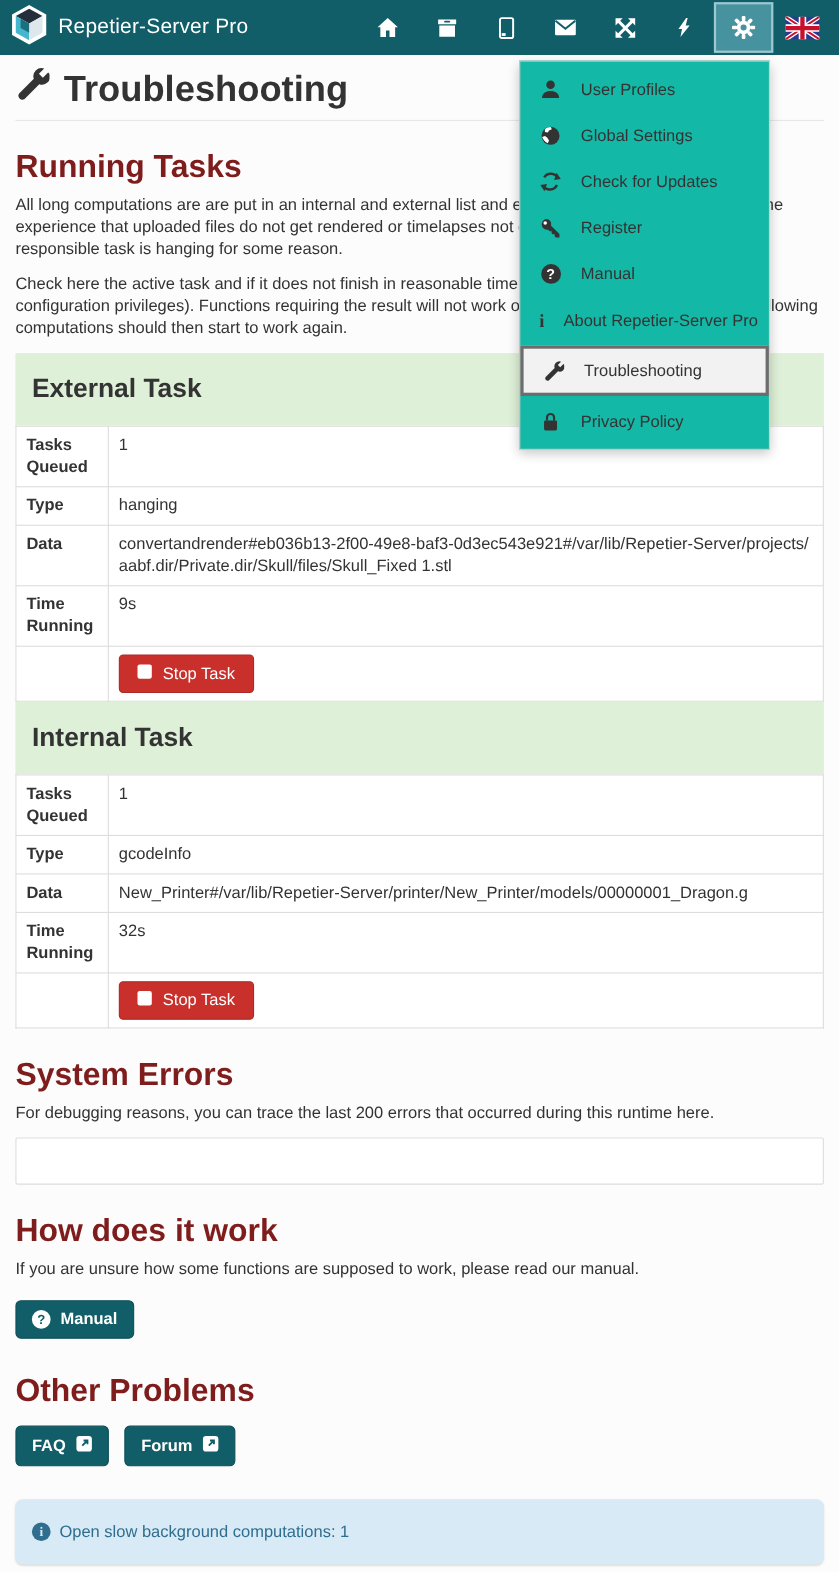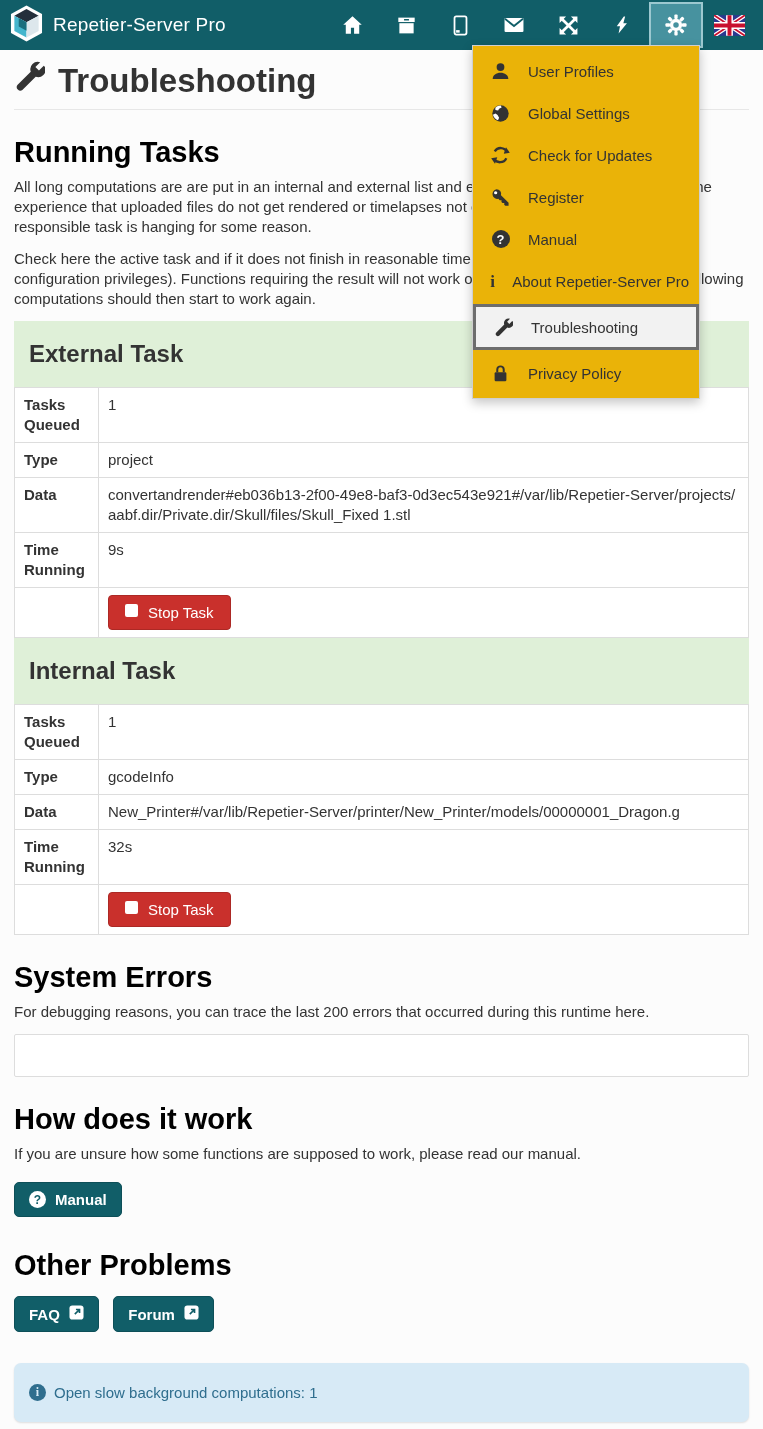--- a/index.html
+++ b/index.html
@@ -39,21 +39,21 @@
   .flag-btn { width: 52px; }
 
   
   .container { padding: 0 14px; }
   h1.page-title {
     font-size: 33px; font-weight: 700; color: #333;
     margin: 11px 0 9px; display: flex; align-items: center; gap: 13px;
   }
   h1.page-title svg { flex: 0 0 auto; }
   hr.title-rule { border: none; border-top: 1px solid #e7e7e7; margin: 0 0 16px; }
-  h2.section { font-size: 29px; font-weight: 700; color: #000000; margin: 26px 0 8px; }
+  h2.section { font-size: 29px; font-weight: 700; color: #7f1d1d; margin: 26px 0 8px; }
   p.body-text { font-size: 15px; line-height: 20px; margin: 8px 0 12px; color: #333; }
 
   
   .panel { margin-top: 6px; }
   .panel-head {
     background: #dff0d8;
     padding: 16px 15px;
   }
   .panel-head h2 { font-size: 24px; font-weight: 700; color: #333; line-height: 34px; }
   table.task-table { width: 100%; border-collapse: collapse; background: #fff; }
@@ -105,22 +105,22 @@
   .info-ic-circle {
     width: 17px; height: 17px; border-radius: 50%;
     background: #2f6e8e; color: #d7eaf6;
     display: inline-flex; align-items: center; justify-content: center;
     font-family: "Liberation Serif", serif; font-weight: 700; font-size: 12px;
     flex: 0 0 auto;
   }
 
   
   .dropdown {
-    position: absolute; top: 45px; left: 472px; width: 228px;
-    background: #eab308; border: 1px solid #cfcfcf;
+    position: absolute; top: 55px; left: 472px; width: 228px;
+    background: #14b8a6; border: 1px solid #cfcfcf;
     box-shadow: 0 4px 10px rgba(0,0,0,.22);
     padding: 4px 0; z-index: 100;
   }
   .menu-item {
     height: 42px; display: flex; align-items: center;
     padding: 0 10px 0 17px; cursor: pointer; gap: 17px;
   }
   .menu-item .mi { width: 21px; display: flex; justify-content: center; color: #333; }
   .menu-item .ml { font-size: 15px; color: #333; white-space: nowrap; }
   .menu-item.active {
@@ -244,21 +244,21 @@
       <h2>External Task</h2>
     </div>
     <table class="task-table">
       <tbody>
           <tr>
         <td class="tl">Tasks Queued</td>
         <td class="tv">1</td>
       </tr>
       <tr>
         <td class="tl">Type</td>
-        <td class="tv">project</td>
+        <td class="tv">hanging</td>
       </tr>
       <tr>
         <td class="tl">Data</td>
         <td class="tv">convertandrender#eb036b13-2f00-49e8-baf3-0d3ec543e921#/var/lib/Repetier-Server/projects/aabf.dir/Private.dir/Skull/files/Skull_Fixed 1.stl</td>
       </tr>
       <tr>
         <td class="tl">Time Running</td>
         <td class="tv">9s</td>
       </tr>
       <tr>

